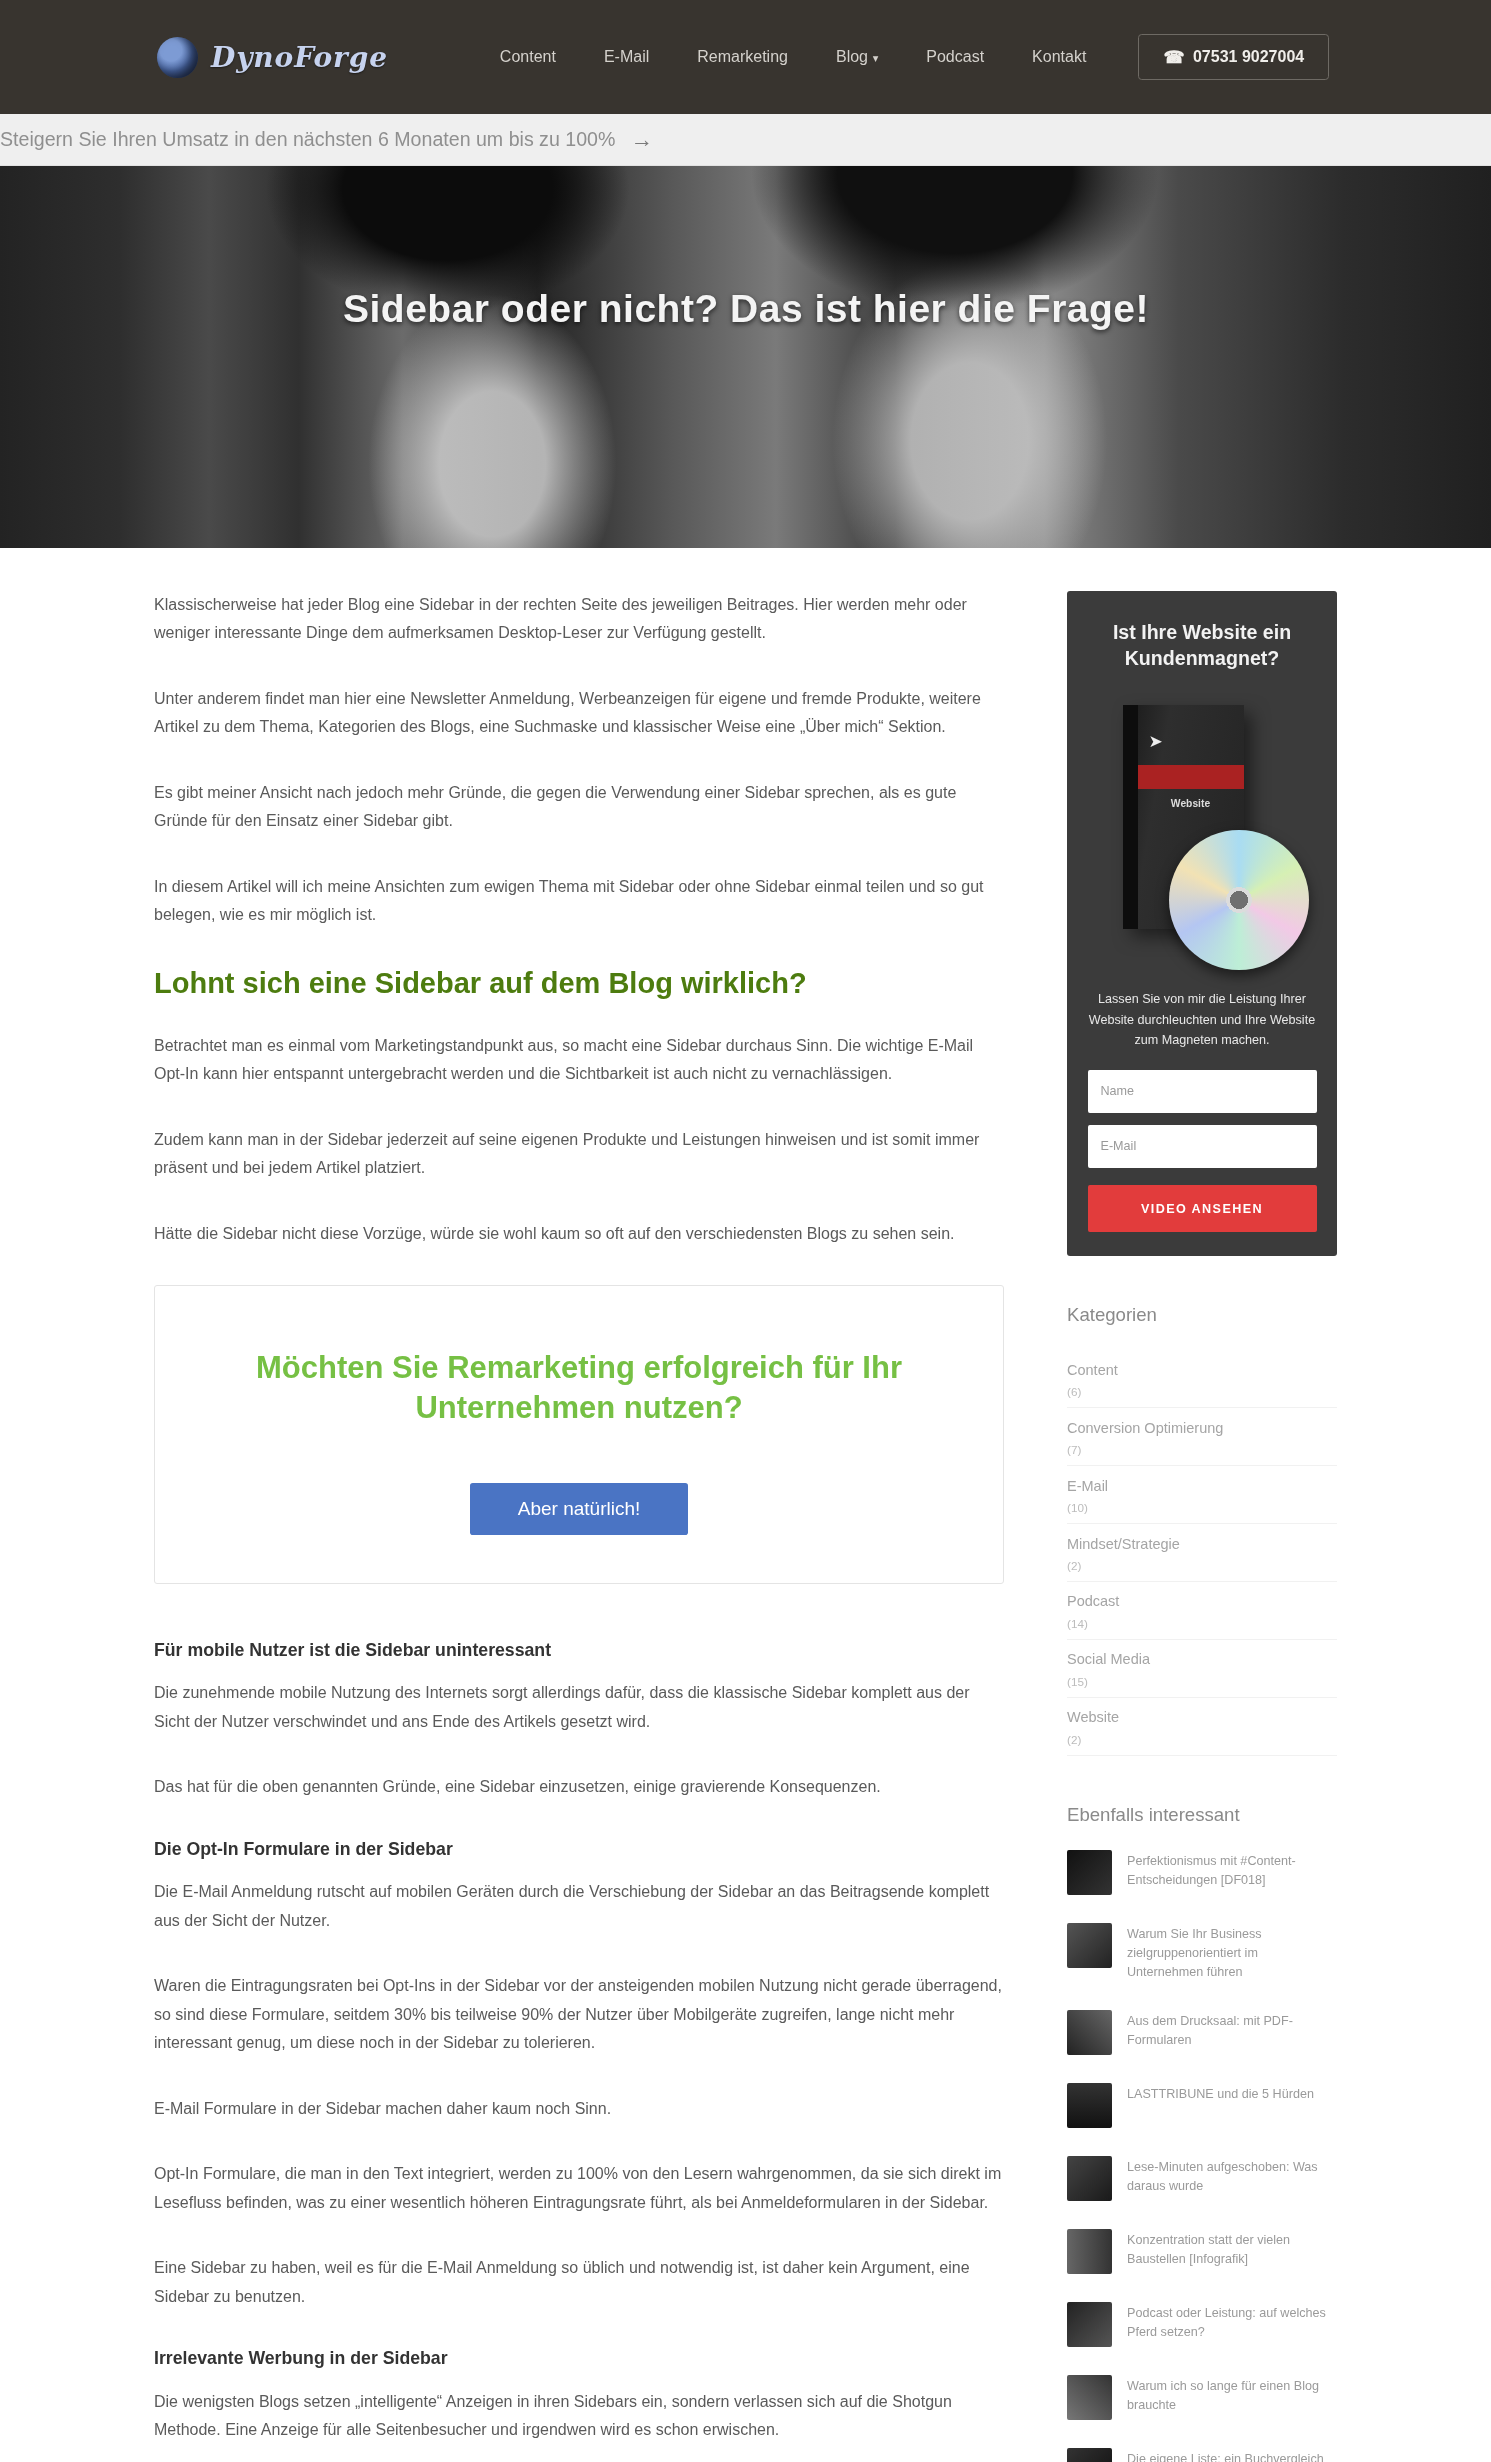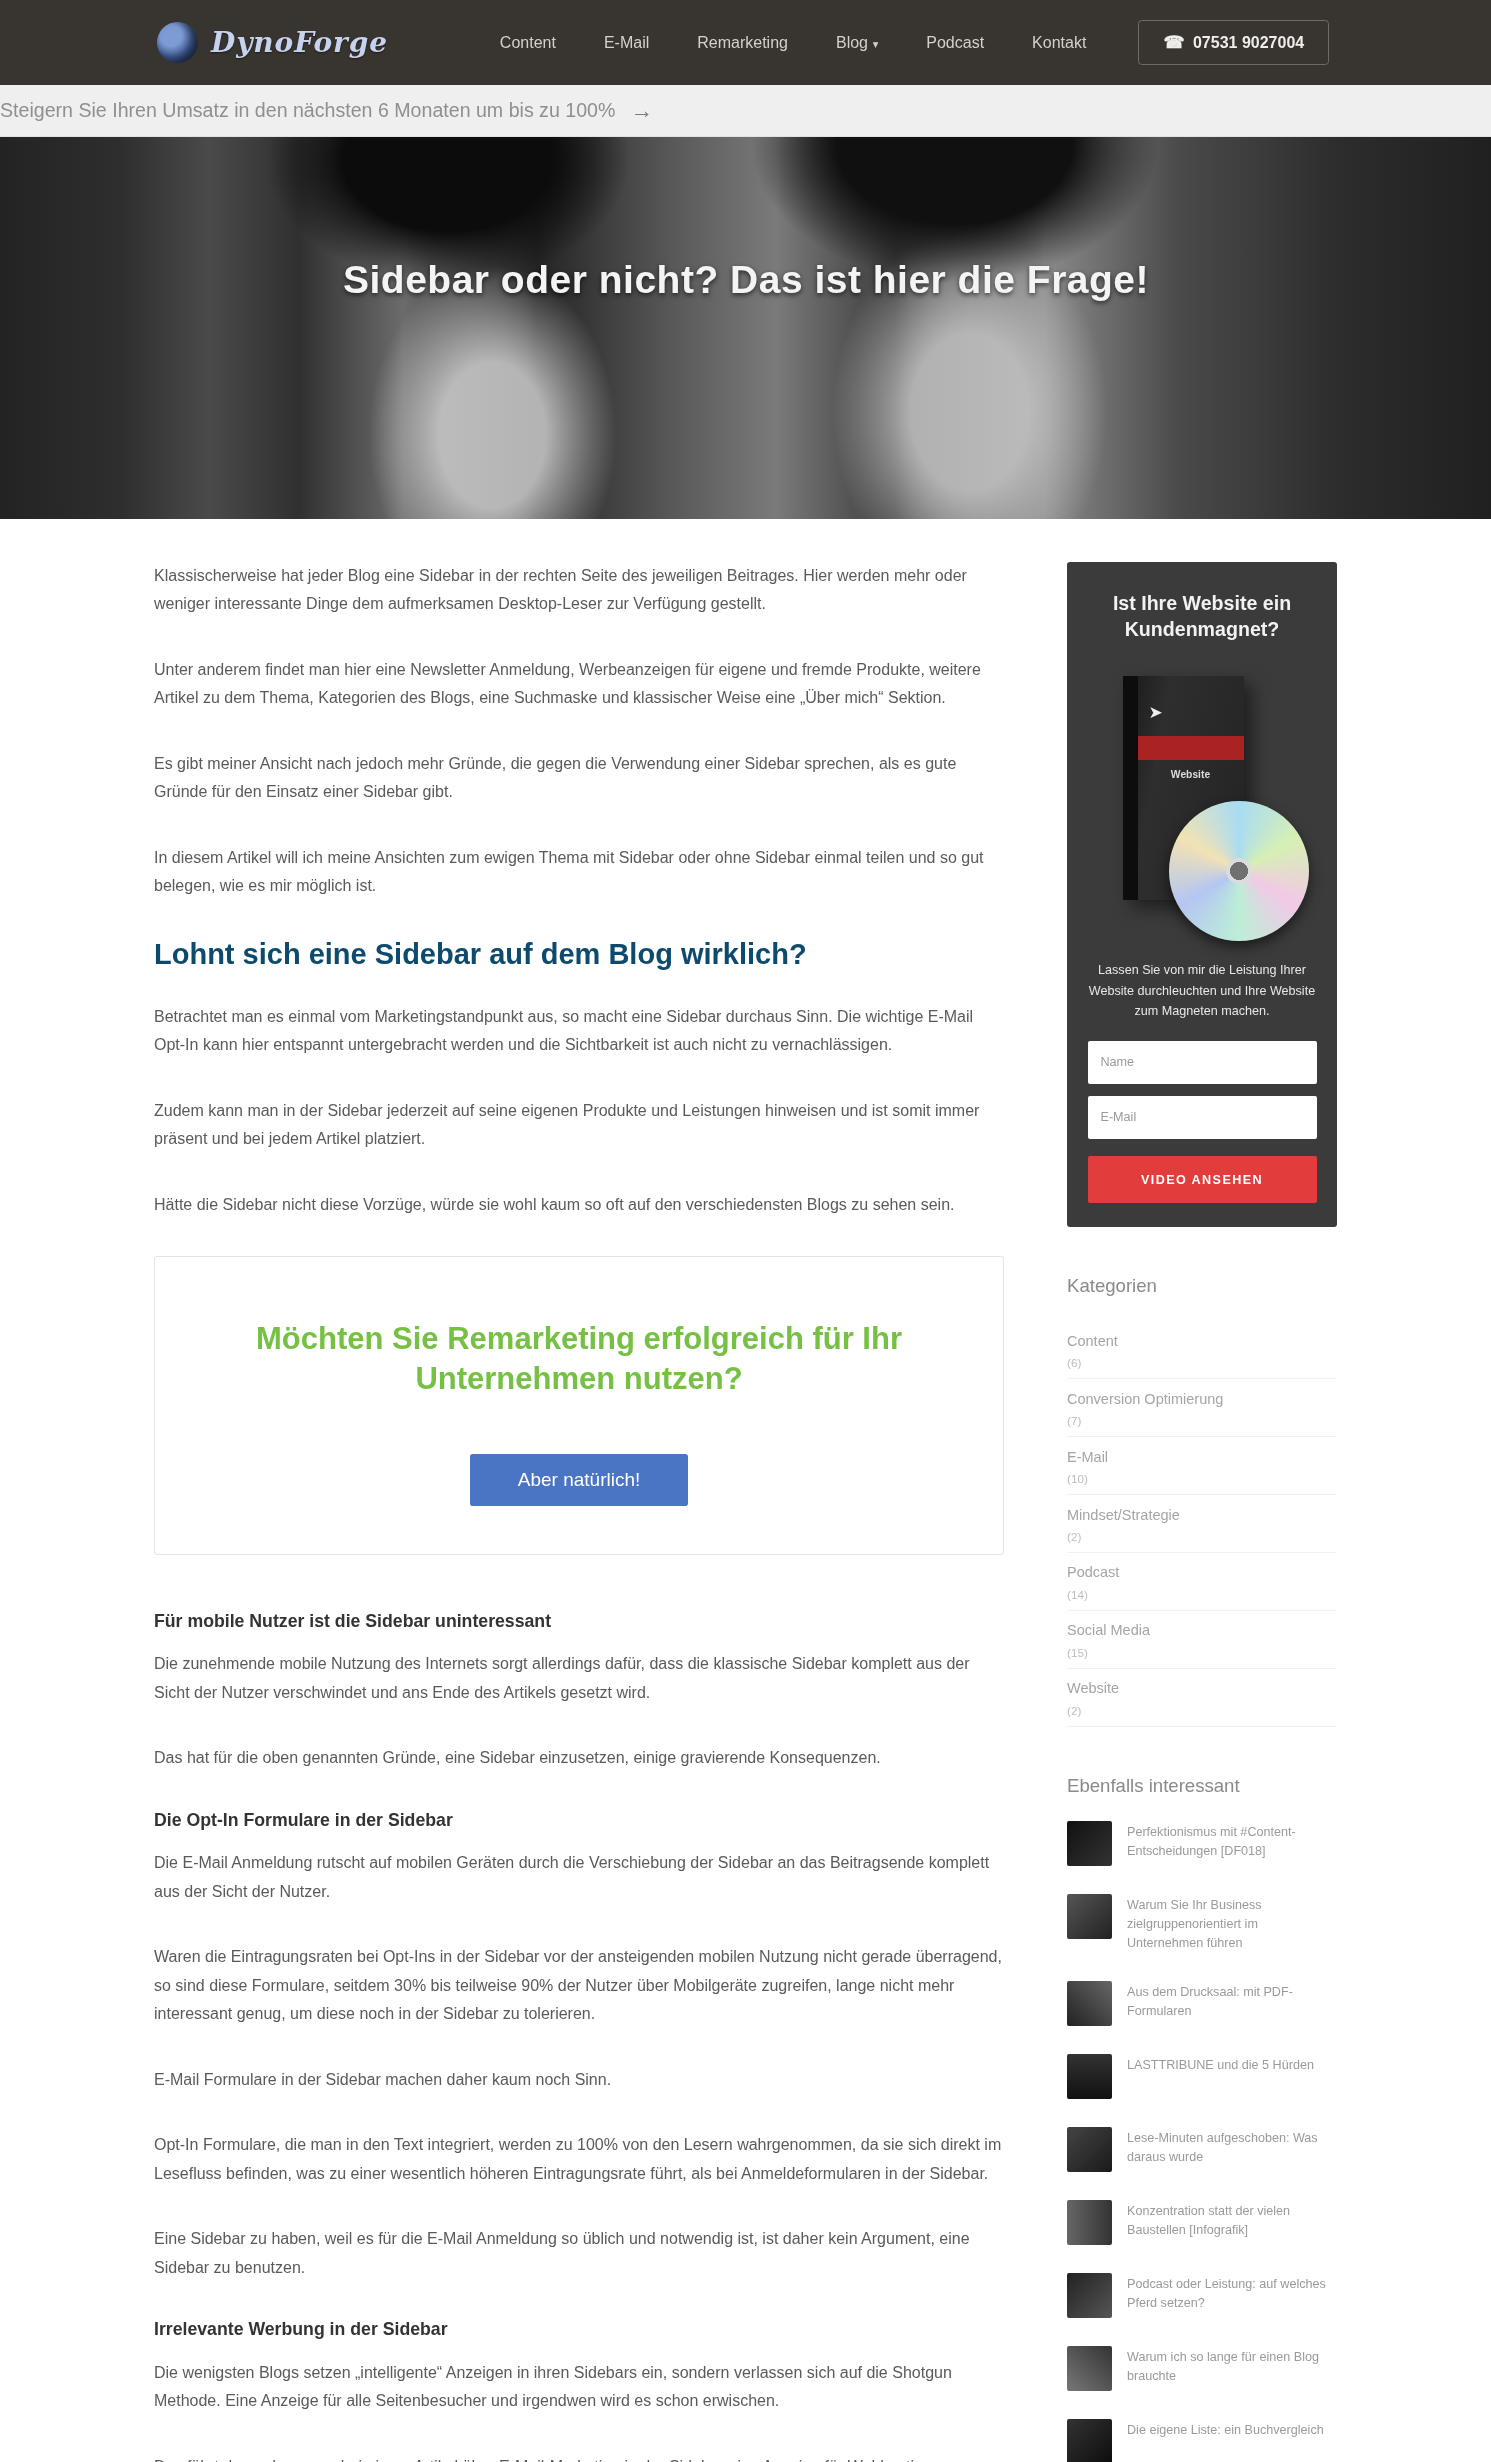--- a/index.html
+++ b/index.html
@@ -1,20 +1,20 @@
 <!DOCTYPE html>
 <html lang="de" style="font-size:15px"><head>
 <meta charset="utf-8">
 <style>
   * { margin:0; padding:0; box-sizing:border-box; }
   body { font-family:"Liberation Sans", sans-serif; background:#ffffff; }
   .page { width:1492px; height:2462px; overflow:hidden; position:relative; background:#fff; }
 
   
-  .nav { height:85px; background:#38342f; display:flex; align-items:center; padding:0 159px 0 157px; }
+  .nav { height:114px; background:#38342f; display:flex; align-items:center; padding:0 159px 0 157px; }
   .logo { display:flex; align-items:center; gap:13px; cursor:pointer; }
   .logo-globe { width:41px; height:41px; border-radius:50%;
     background: radial-gradient(circle at 34% 32%, #7d9bd4 0 28%, #45619c 55%, #26365e 100%);
     box-shadow: inset -5.6px -3.7px 9.3px rgba(0,0,0,.55); }
   .logo-text { font-family:"DejaVu Serif", serif; font-style:italic; font-weight:bold;
     font-size:28px; color:#c6d2ee; letter-spacing:0.9px; text-shadow:0 0.9px 1.9px rgba(0,0,0,.5); }
   .nav-links { display:flex; align-items:center; margin-left:112px; gap:48px; }
   .nav-link { color:#d4d1cc; font-size:16px; text-decoration:none; cursor:pointer; white-space:nowrap; }
   .nav-link .caret { font-size:11.2px; margin-left:4.7px; color:#d4d1cc; }
   .phone-btn { margin-left:52px; border:1.9px solid #6e6a64; border-radius:3.7px; padding:11.2px 24px;
@@ -37,21 +37,21 @@
         #242424 36%, #585858 45%, #7a7a7a 52%, #3c3c3c 60%, #8a8a8a 70%, #4a4a4a 79%, #2c2c2c 90%, #202020 100%); }
   .hero-title { position:absolute; left:0; right:0; top:121px; text-align:center; color:#f4f4f4;
     font-size:39px; font-weight:bold; text-shadow:0 1.9px 5.6px rgba(0,0,0,.65); letter-spacing:0.5px; }
 
   
   .container { width:1184px; margin:0 auto; padding-top:43px; display:flex; gap:63px; }
   .main-col { width:850px; }
   .side-col { width:270px; }
 
   .main-col p { color:#5a5a5a; font-size:16px; line-height:1.78; margin-bottom:37px; }
-  h2.article-h2 { color:#0c4a6e; font-size:29px; font-weight:bold; margin:13px 0 32px; }
+  h2.article-h2 { color:#4d7c0f; font-size:29px; font-weight:bold; margin:13px 0 32px; }
   h4.article-h4 { color:#333; font-size:17.7px; font-weight:bold; margin:17px 0 18.6px; }
 
   
   .cta-box { border:1.9px solid #e4e4e4; border-radius:3px; text-align:center; padding:62px 56px 48px; margin:13px 0 56px; background:#fff; }
   .cta-heading { color:#76c044; font-size:31px; font-weight:bold; line-height:1.3; }
   .cta-btn { margin-top:54px; background:#4a74c4; color:#fff; border:none; border-radius:2.8px;
     font-size:19px; padding:15px 48px; cursor:pointer; font-family:Liberation Sans, sans-serif; }
 
   
   .optin { background:#3b3b3b; border-radius:3px; padding:28px 20.5px 24px; text-align:center; }

